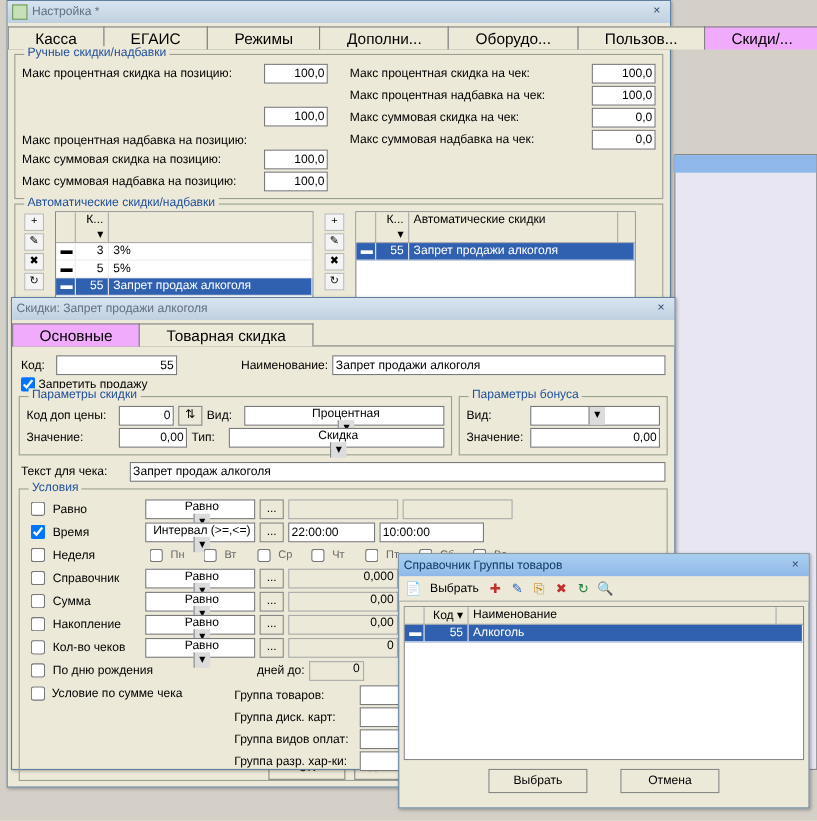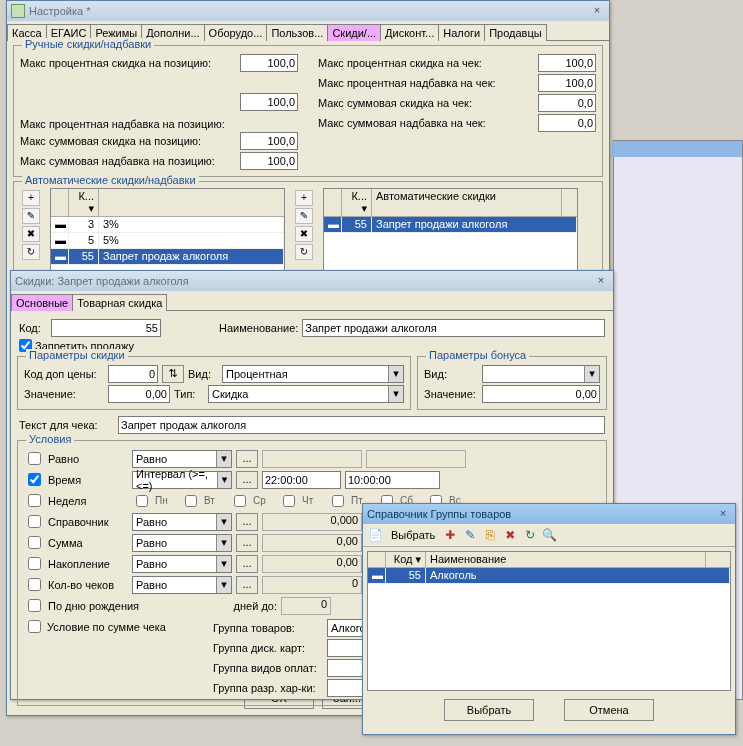--- a/index.html
+++ b/index.html
@@ -26,22 +26,22 @@
     padding: 0 4px; color: #103860; font-weight: 500;
   }
   .titlebar.inactive { background: linear-gradient(to bottom, #d8e4f0, #c0d0e0); color:#607080;}
   .titlebar .close { width:16px; height:14px; text-align:center; line-height:12px; color:#305070; cursor:default;}
   .tabs {
     display: flex; background: #ece9d8; border-bottom: 1px solid #808080;
     padding-top: 2px;
   }
   .tab {
     border: 1px solid #808080; border-bottom: none;
-    padding: 2px 4px; margin-right: -1px;
-    background: #ece9d8; font-size: 11px;
+    padding: 2px 24px; margin-right: -1px;
+    background: #ece9d8; font-size: 14px;
     position: relative; top: 1px;
   }
   .tab.active { background: #f0abfc; z-index:2; }
   .fieldset {
     border: 1px solid #9aa090; margin: 4px 6px; padding: 6px 6px 4px 6px;
     position: relative;
   }
   .legend {
     position: absolute; top: -8px; left: 8px;
     background: #ece9d8; padding: 0 3px;
@@ -64,21 +64,21 @@
   .gc { border-right:1px solid #eee; padding:1px 4px; font-size:11px; height:15px; line-height:13px; overflow:hidden;}
   .grid-row.sel { background:#3060b0; color:#fff; }
   .iconcol { width:18px; }
   .iconstrip { display:flex; flex-direction:column; gap:2px; padding:2px 2px 0 2px;}
   .iconstrip span { width:18px; height:16px; border:1px solid #bbb; background:#f4f4f4; font-size:10px; text-align:center; line-height:14px;}
   .cb { display:flex; align-items:center; gap:3px;}
   .cb input { margin:0;}
   .select {
     border:1px solid #7a7a7a; background:#fff; height:18px;
     display:flex; align-items:center; justify-content:space-between;
-    padding: 0 0 0 3px; font-size:11px;
+    padding: 0 0 0 3px; font-size:11px;flex-direction:column;
   }
   .select .arr { width:15px; height:16px; background:#dcdcdc; border-left:1px solid #888; text-align:center; line-height:14px;}
   .btn {
     border:1px solid #888; background:#ece9d8; height:22px; min-width:70px;
     font-size:11px; padding: 0 10px;
   }
   .toolbar { display:flex; gap:2px; padding:2px 4px; background:#ece9d8; border-bottom:1px solid #aaa; align-items:center;}
   .toolbar .ticon { width:18px; height:18px; border:1px solid transparent; line-height:16px; text-align:center; font-size:12px;}
   .grey-input { background:#ece9d8; border:1px solid #aaa; height:18px; text-align:right; padding:0 3px; font-size:11px;}
   .weeklbl { font-size:10px; color:#666; width:22px; }

